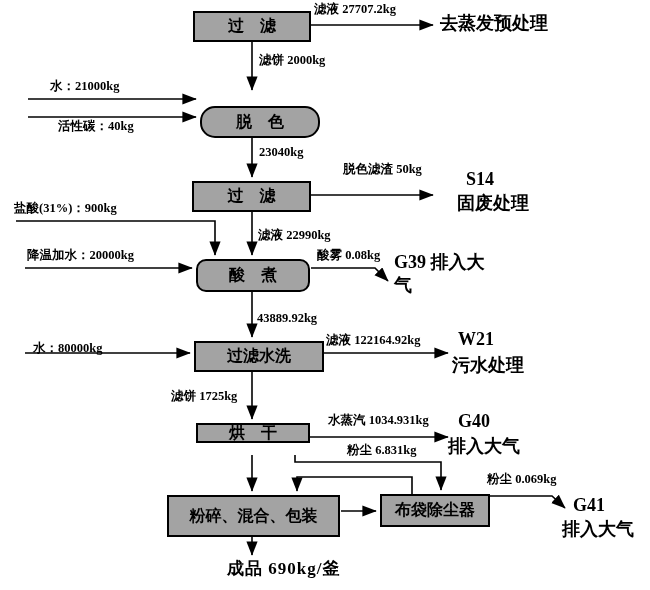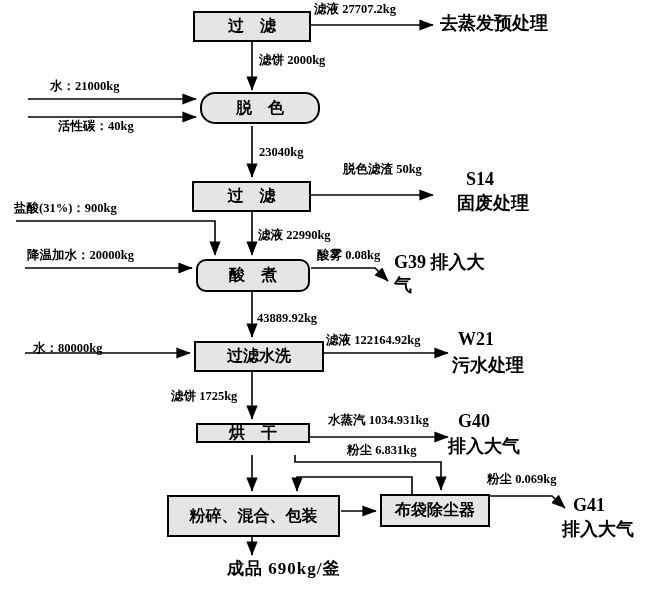--- a/index.html
+++ b/index.html
@@ -4,21 +4,21 @@
 <style>
   html,body { margin:0; padding:0; background:#ffffff; }
   .canvas {
     position:relative; width:650px; height:590px; background:#ffffff;
     font-family:"Liberation Serif","DejaVu Serif",serif; color:#000;
     overflow:hidden;
   }
   svg.wires { position:absolute; left:0; top:0; width:650px; height:590px; }
   svg.wires path { stroke:#000; stroke-width:1.6; fill:none; }
   .pbox {
-    position:absolute; box-sizing:border-box; border:2px solid #000; background:#e5e5e5;
+    position:absolute; box-sizing:border-box; border:2px solid #000; background:#a3a3a3;
     display:flex; align-items:center; justify-content:center;
     font-weight:bold; font-size:16px; white-space:nowrap;
   }
   .lbl { position:absolute; font-size:12.5px; font-weight:bold; white-space:nowrap; line-height:1.1; }
   .dest { font-size:18px; }
   .final { font-size:17px; letter-spacing:1px; }
 </style>
 </head>
 <body>
 
@@ -47,21 +47,21 @@
     <path d="M310,437 H448" marker-end="url(#ah)"></path>
     <path d="M252,455 V491" marker-end="url(#ah)"></path>
     <path d="M295,455 V462 H441 V490" marker-end="url(#ah)"></path>
     <path d="M412,494 V477 H297 V491" marker-end="url(#ah)"></path>
     <path d="M341,511 H376" marker-end="url(#ah)"></path>
     <path d="M252,528 V555" marker-end="url(#ah)"></path>
     <path d="M490,496 H552 L565,508" marker-end="url(#ah)"></path>
   </svg>
 
   <div class="pbox" style="left:193px; top:11px;  width:118px; height:31px;">过　滤</div>
-  <div class="pbox" style="left:200px; top:92px;  width:120px; height:32px;border-radius:15px;">脱　色</div>
+  <div class="pbox" style="left:200px; top:106px;  width:120px; height:32px;border-radius:15px;">脱　色</div>
   <div class="pbox" style="left:192px; top:181px; width:119px; height:31px;">过　滤</div>
   <div class="pbox" style="left:196px; top:259px; width:114px; height:33px;border-radius:10px;">酸　煮</div>
   <div class="pbox" style="left:194px; top:341px; width:130px; height:31px;">过滤水洗</div>
   <div class="pbox" style="left:196px; top:423px; width:114px; height:20px;">烘　干</div>
   <div class="pbox" style="left:167px; top:495px; width:173px; height:42px;">粉碎、混合、包装</div>
   <div class="pbox" style="left:380px; top:494px; width:110px; height:33px;">布袋除尘器</div>
 
   <div class="lbl" style="left:314px; top:3px;">滤液 27707.2kg</div>
   <div class="lbl dest" style="left:440px; top:14px;">去蒸发预处理</div>
   <div class="lbl" style="left:259px; top:54px;">滤饼 2000kg</div>

